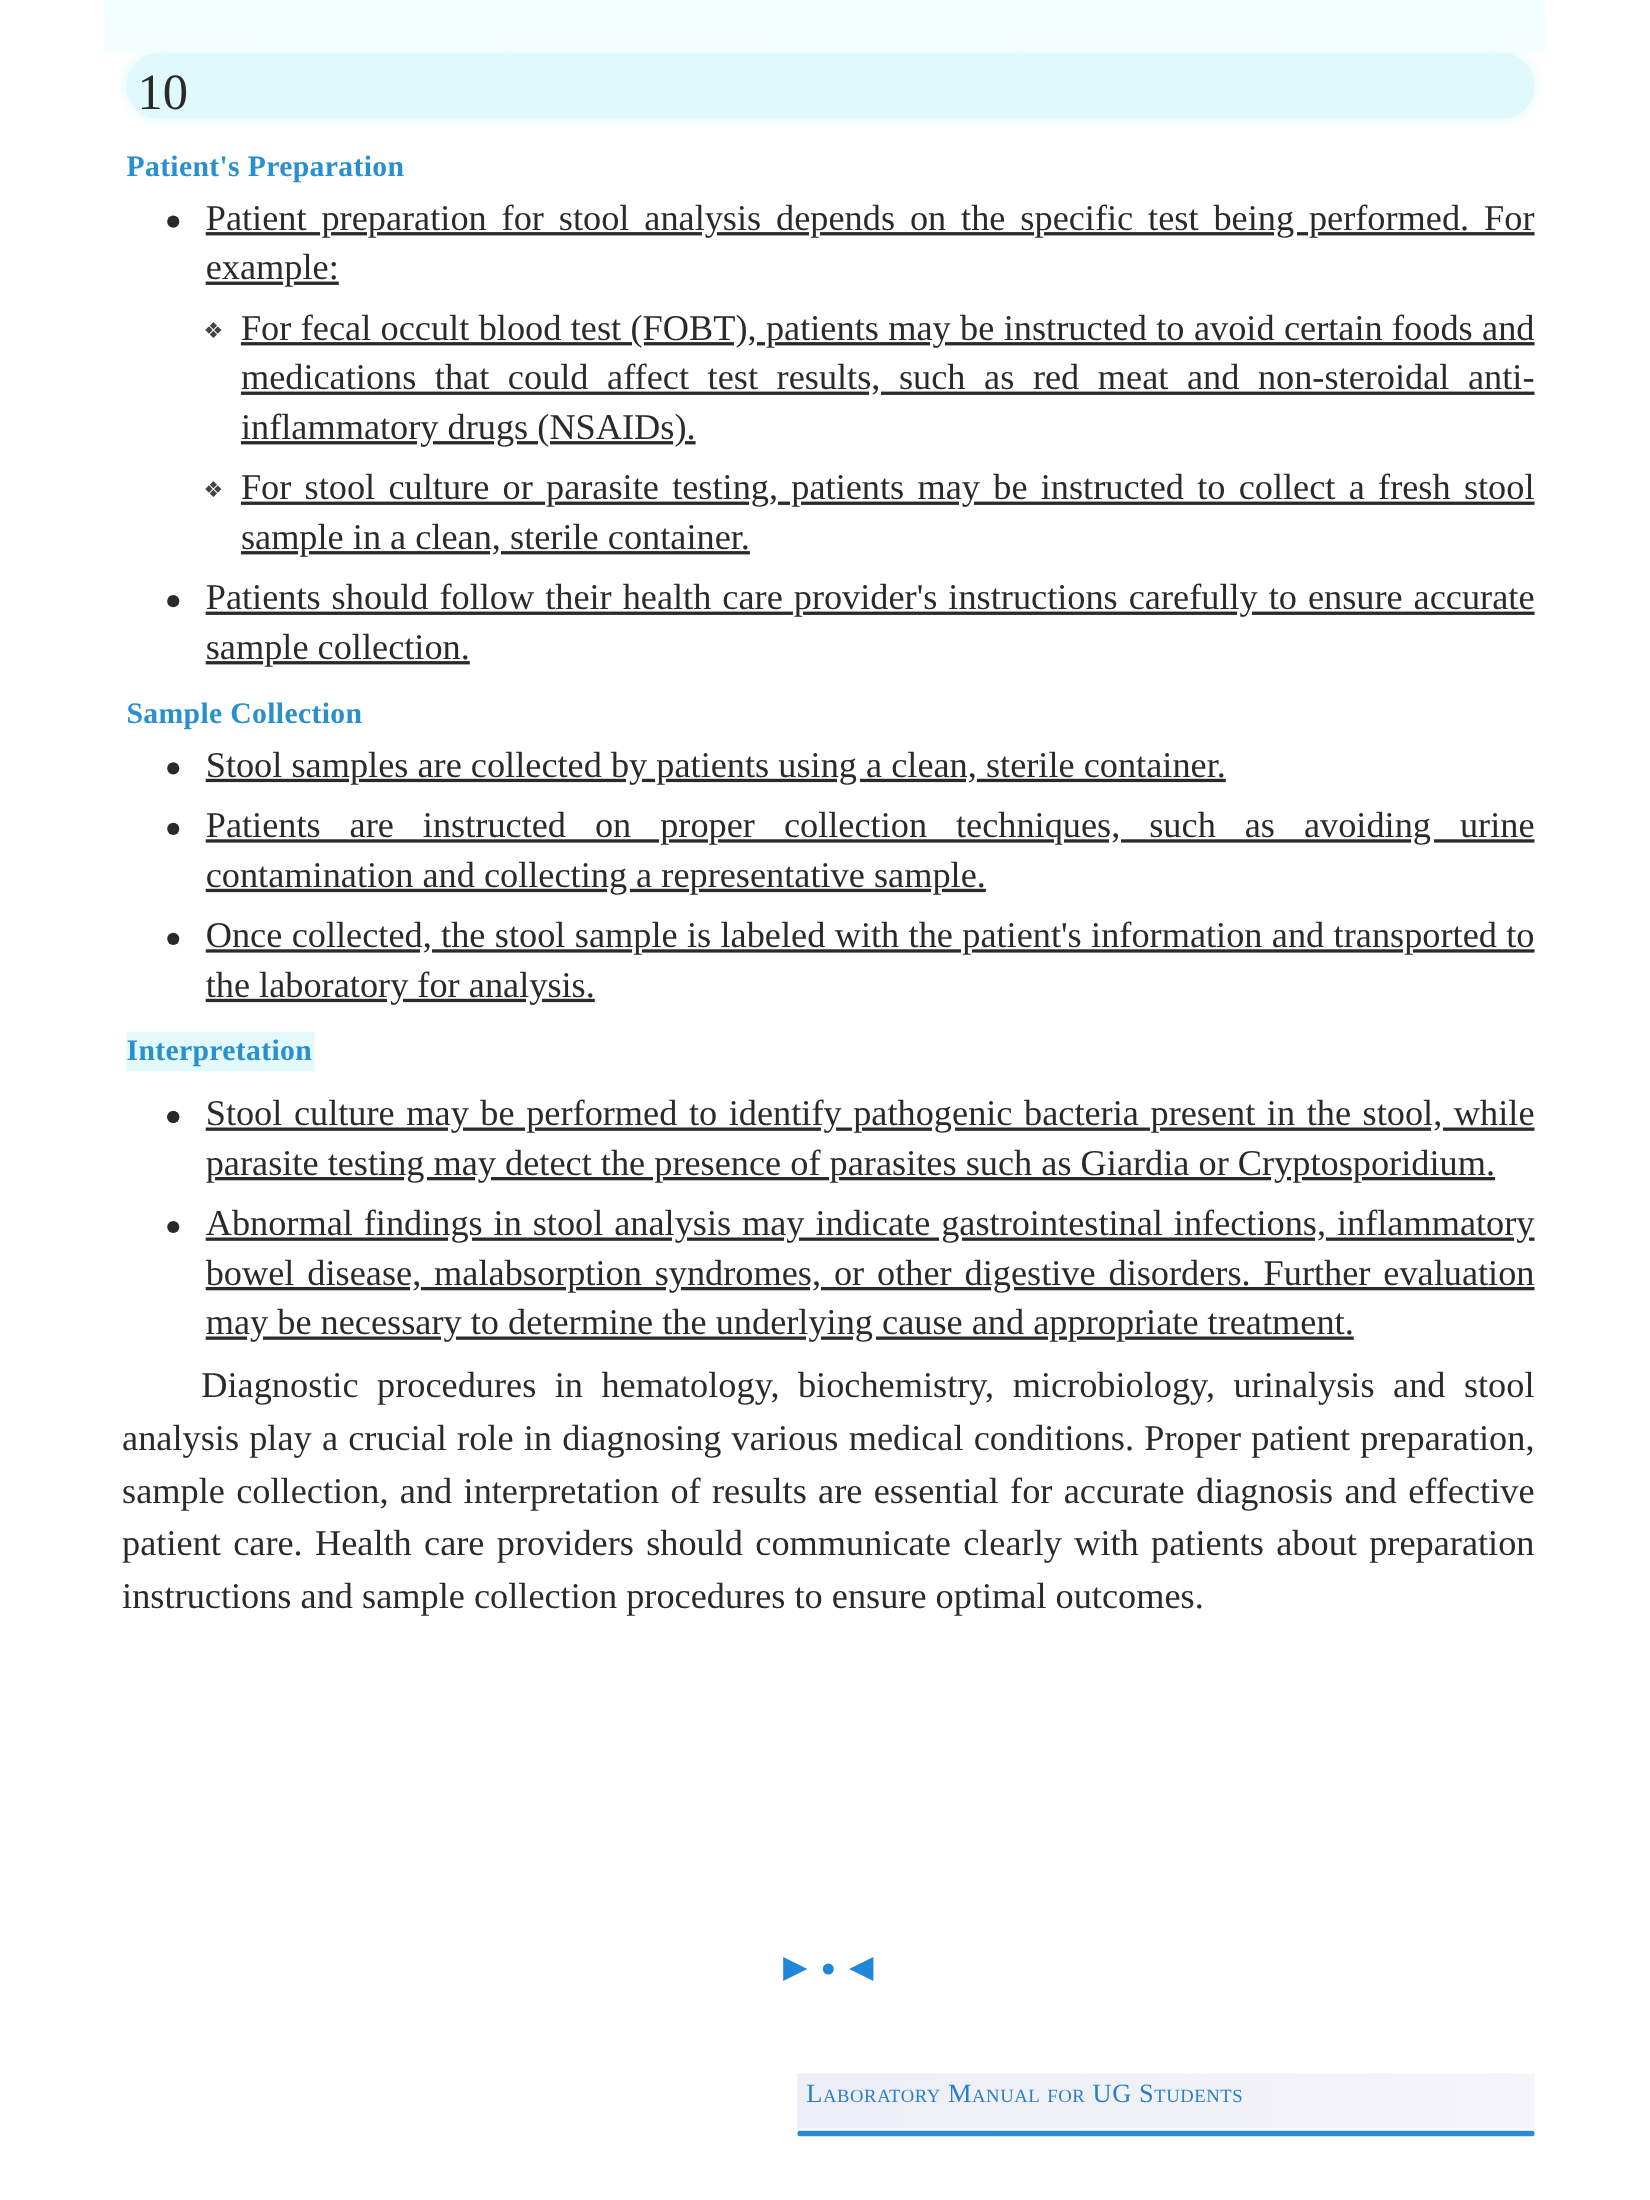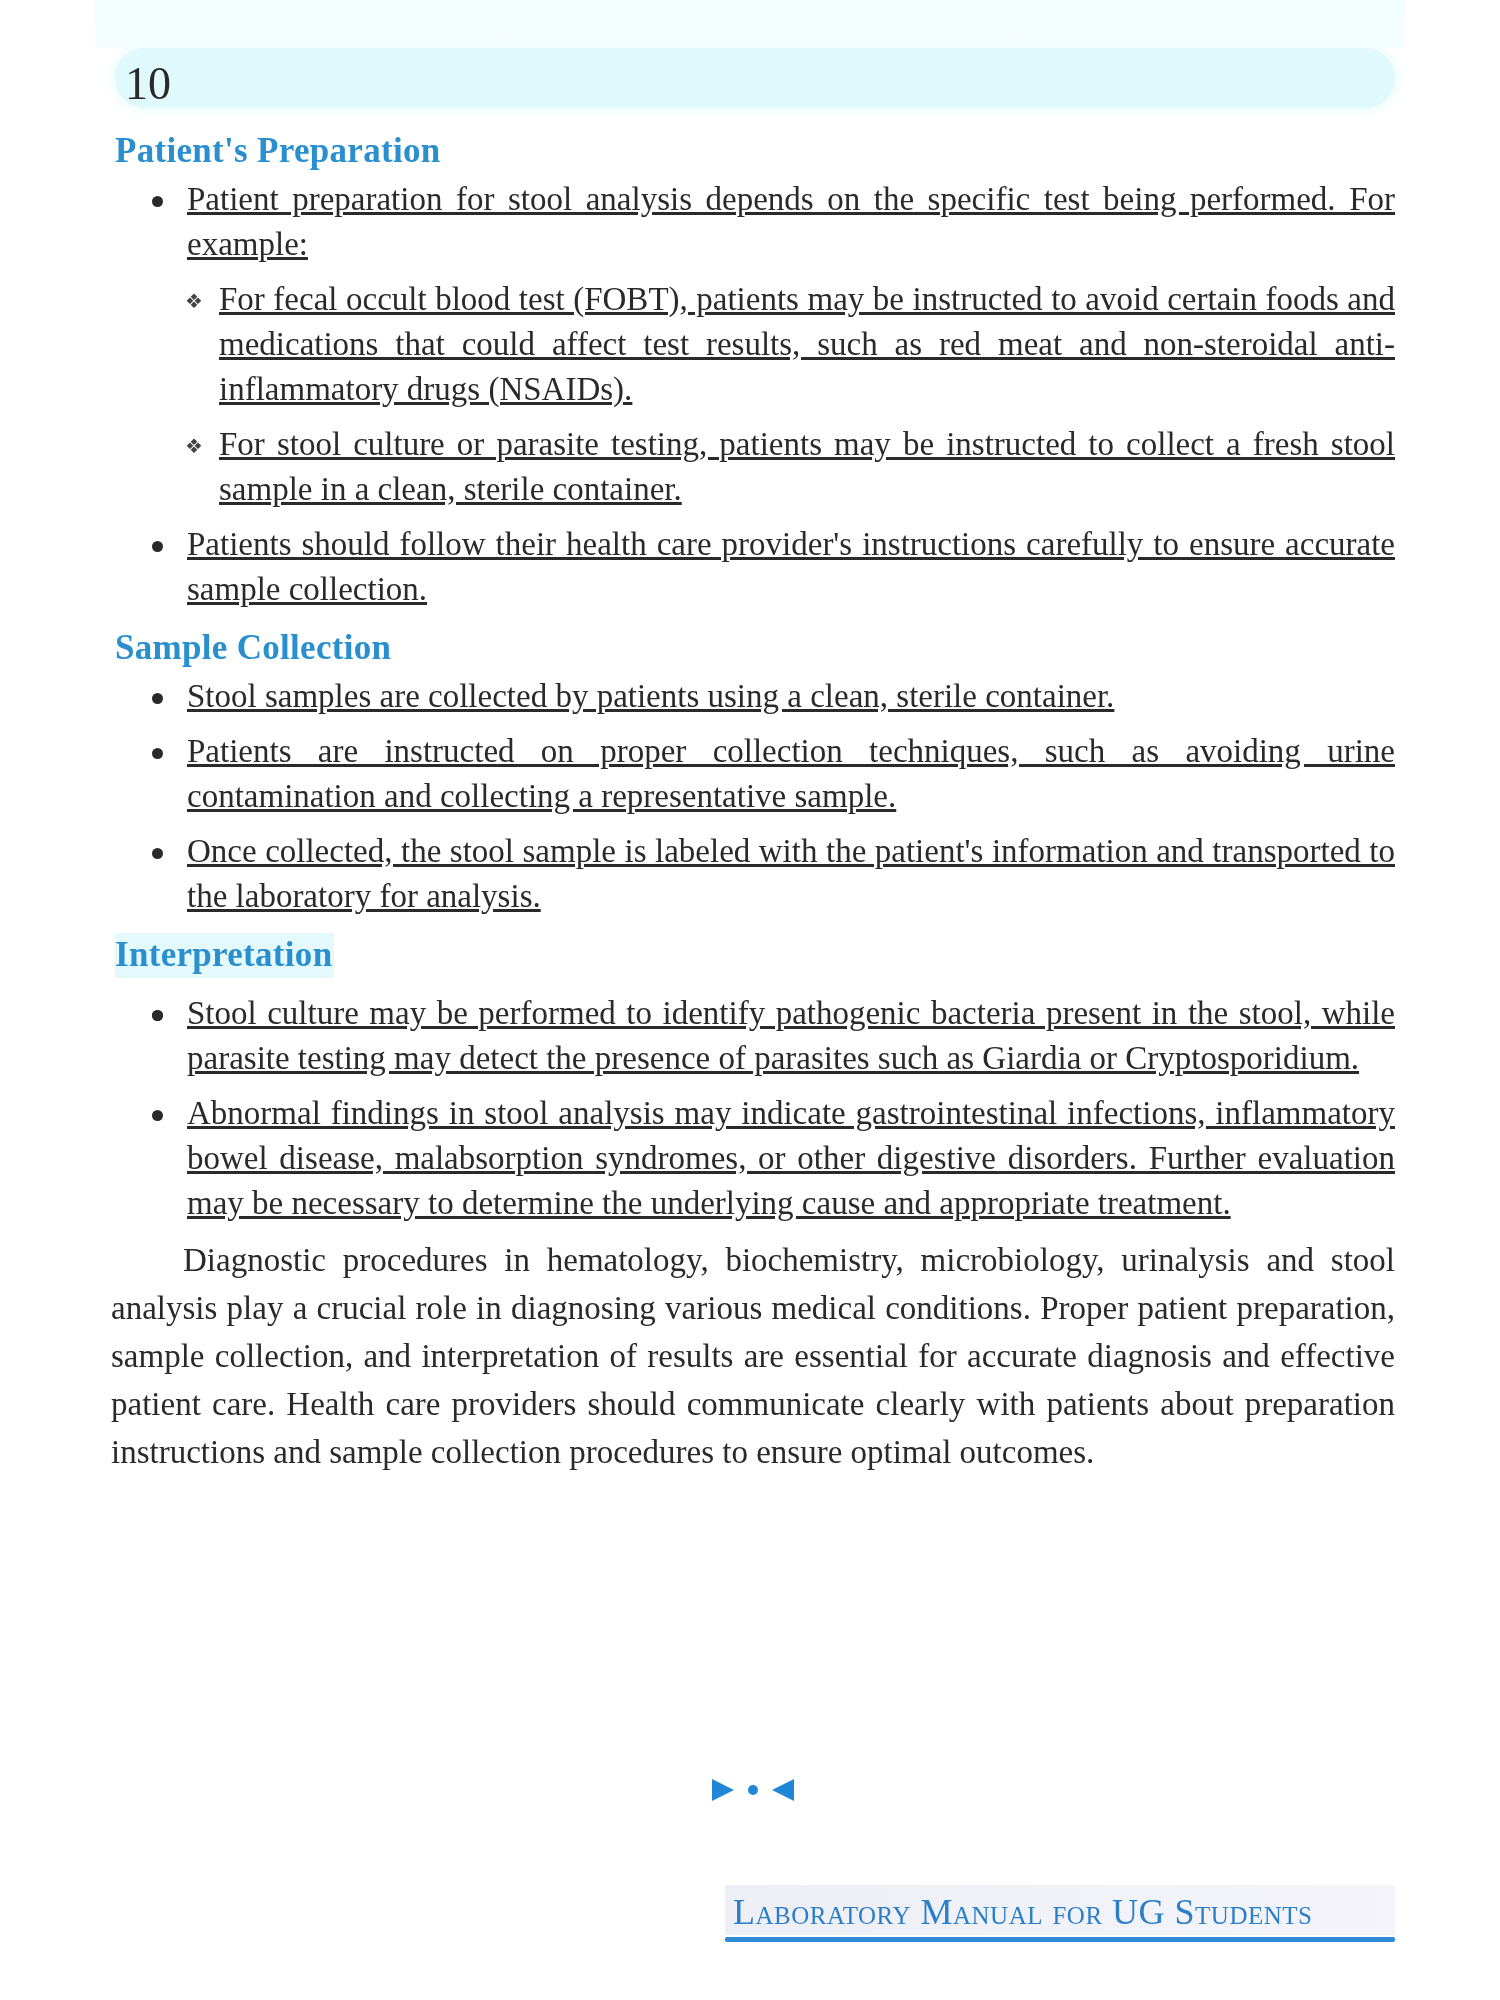--- a/index.html
+++ b/index.html
@@ -22,21 +22,21 @@
   .page-number {
     position: absolute; left: 10px; top: 9px;
     font-size: 46px; color: #2a2a2a;
   }
   .book-title {
     position: absolute; left: 0; right: 0; top: 9px; text-align: center;
     font-size: 34px; color: #2a2a2a; padding-right: 35px;
   }
   .content { position: absolute; left: 115px; top: 125px; width: 1280px; }
   .section-heading {
-    font-size: 35px; font-weight: bold; color: #2a8fce;
+    font-size: 27px; font-weight: bold; color: #2a8fce;
     margin: 0; height: 52px; line-height: 52px;
     letter-spacing: 0.3px;
   }
   .section-heading.hl span {
     background: #e3f9fc; padding: 2px 2px 4px 0;
   }
   ul.bullets { list-style: none; margin: 0; padding: 0; text-decoration: underline; }
   ul.bullets > li {
     position: relative; padding-left: 72px;
     font-size: 33px; line-height: 45px; text-align: justify;
@@ -64,21 +64,21 @@
   }
   .footer {
     position: absolute; left: 725px; top: 1885px; width: 670px; height: 60px;
   }
   .footer-band {
     position: absolute; left: 0; top: 0; width: 670px; height: 50px;
     background: linear-gradient(to right, #eeeef6, #f4f4fa);
   }
   .footer-text {
     position: absolute; left: 8px; top: 6px; right: 0;
-    font-size: 36px; color: #2a7fc8; font-variant: small-caps;
+    font-size: 24px; color: #2a7fc8; font-variant: small-caps;
     letter-spacing: 0.5px; white-space: nowrap;
   }
   .footer-rule {
     position: absolute; left: 0; top: 52px; width: 670px; height: 5px;
     background: #2f8ad6; border-radius: 2px;
   }
 </style>
 </head>
 <body>
 

